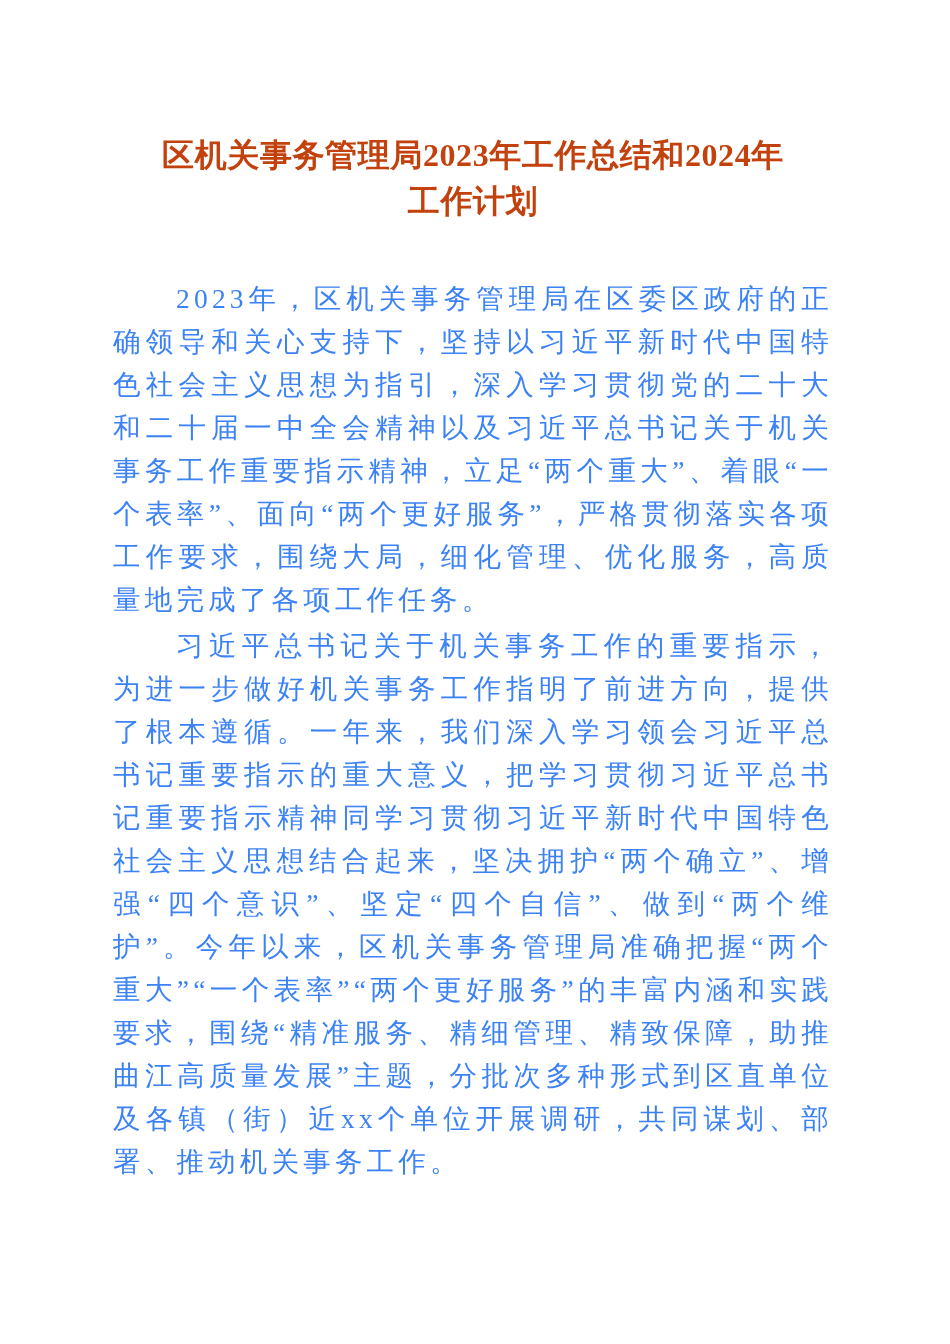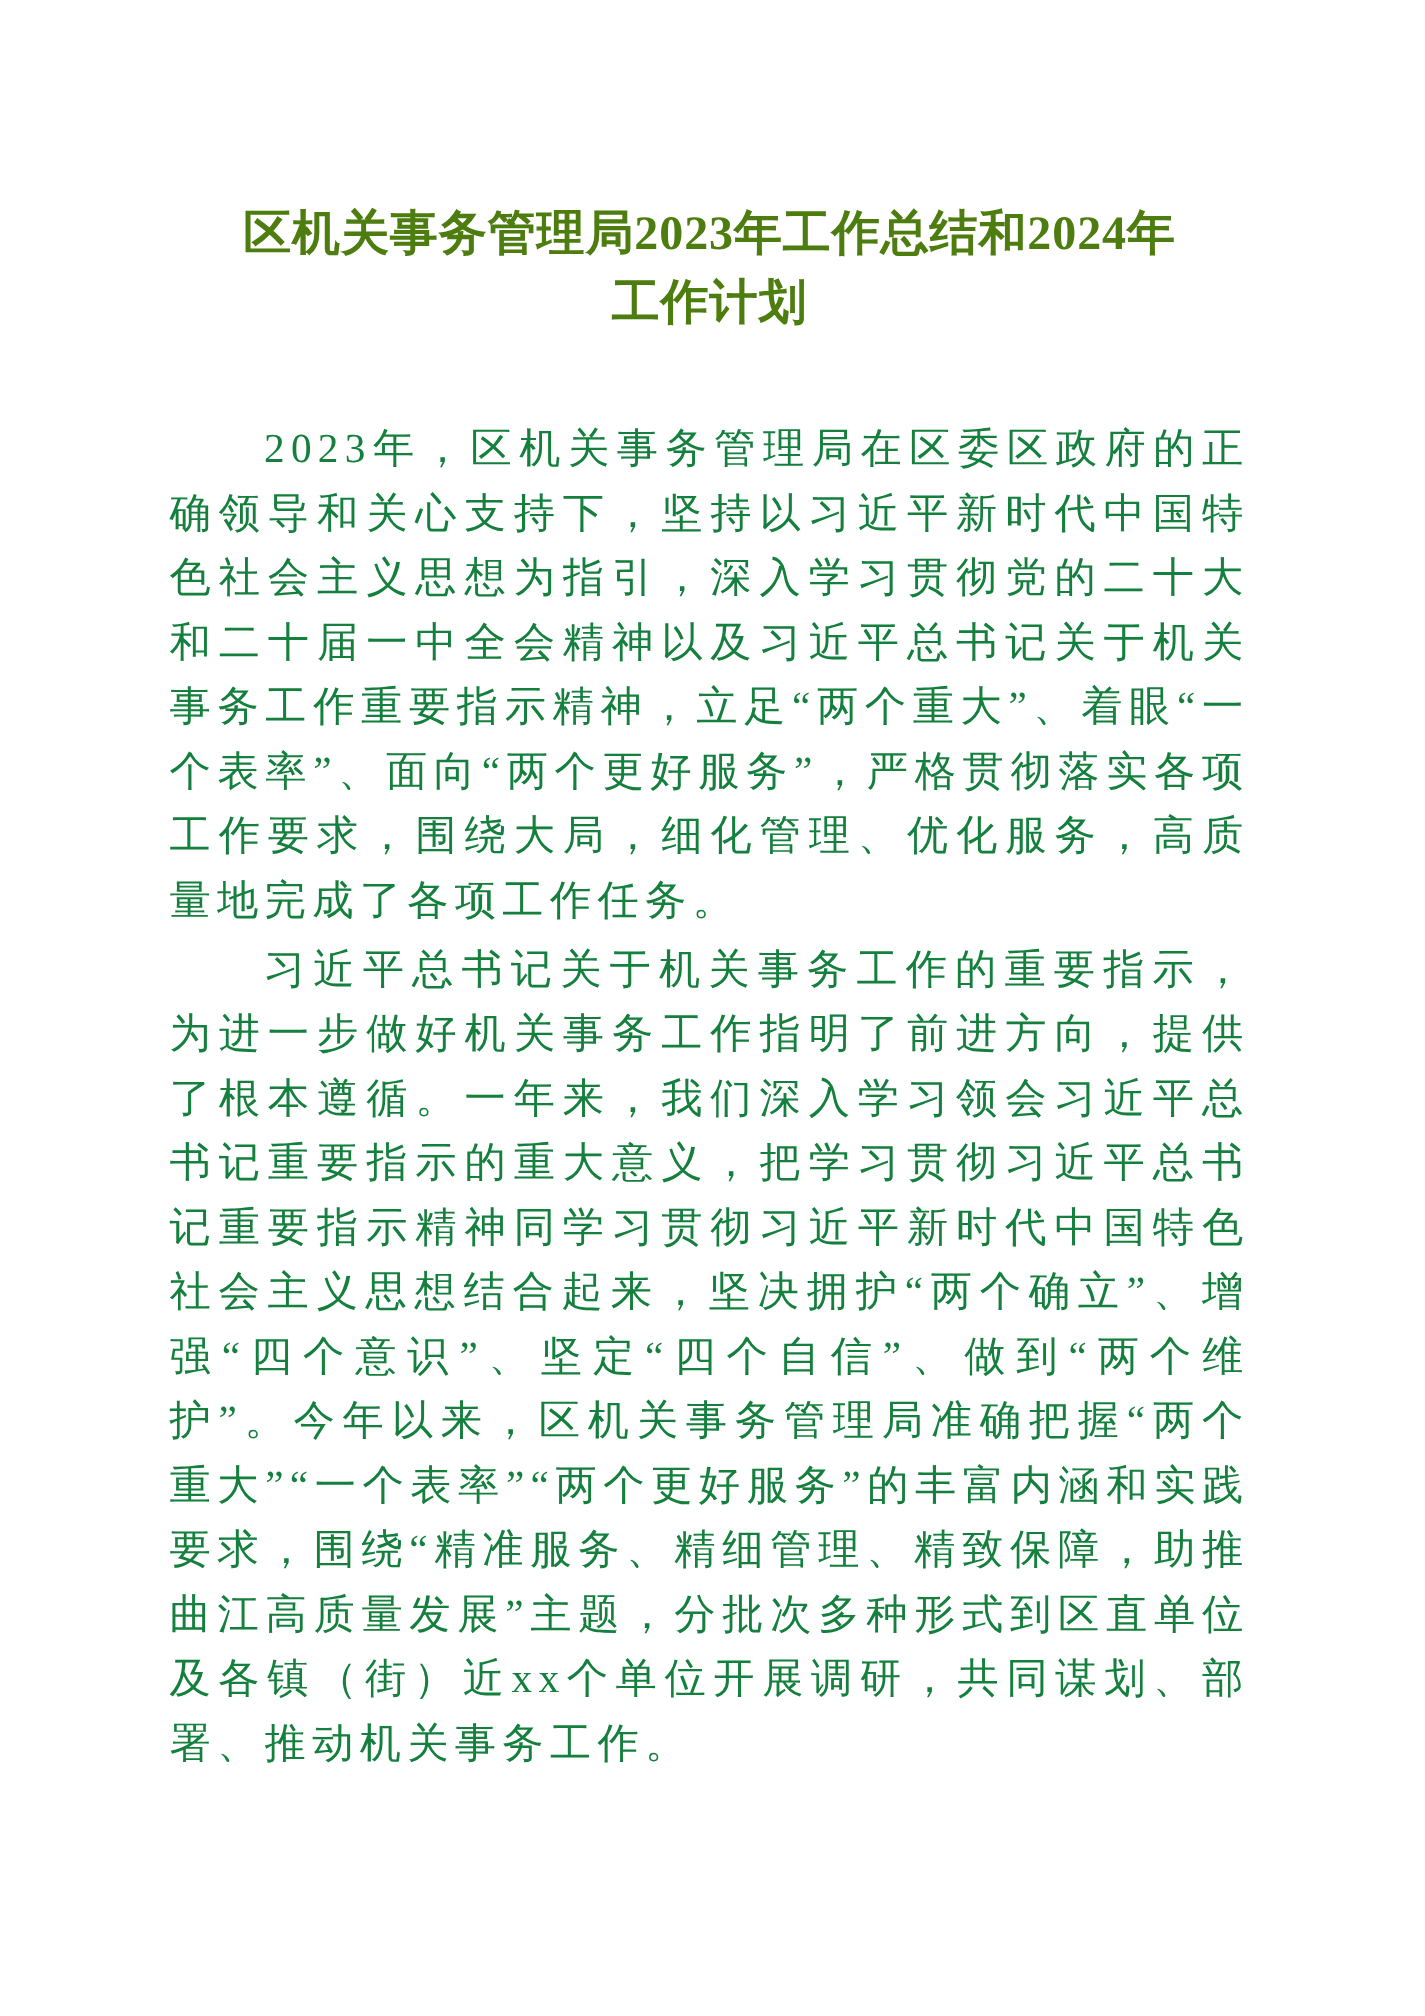--- a/index.html
+++ b/index.html
@@ -27,33 +27,33 @@
   
   .doc-title {
     margin: 0;
     padding-top: 132px;
     font-family: "Liberation Serif", "DejaVu Serif", serif;
     font-weight: bold;
     font-size: 32px;
     line-height: 46px;
     letter-spacing: 0.6px;
     text-align: center;
-    color: #4d7c0f;
+    color: #c2410c;
     white-space: pre-line;
     word-break: break-all;
   }
 
   
   .para {
     margin: 0;
     font-family: "Liberation Serif", "DejaVu Serif", serif;
     font-size: 27.5px;
     line-height: 43px;
     letter-spacing: 4.2px;
-    color: #15803d;
+    color: #3b82f6;
     text-align: justify;
     text-justify: inter-character;
     text-indent: 63px;
     word-break: break-all;
   }
 
   .para-first {
     padding-top: 53px;
   }
 

